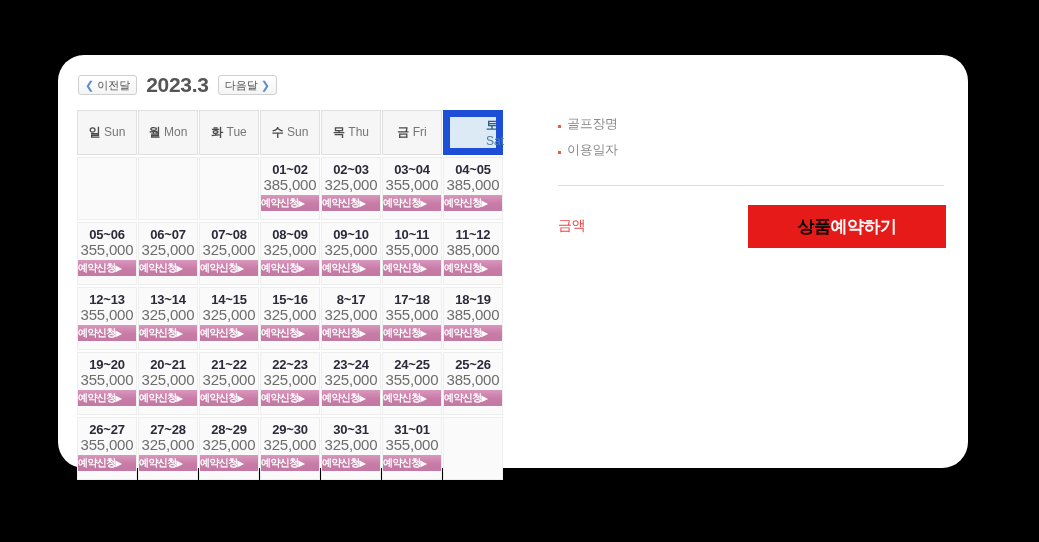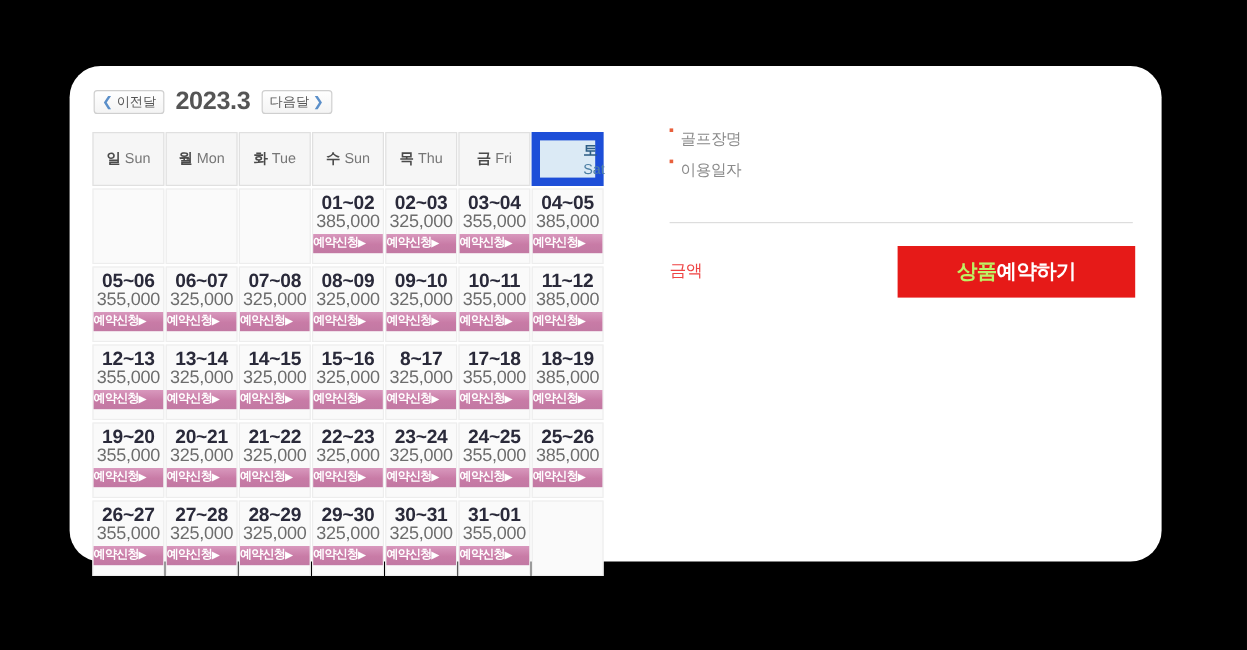--- a/index.html
+++ b/index.html
@@ -99,21 +99,21 @@
     height: 63px;
     background: #fafafa;
     border: 1px solid #ededed;
     vertical-align: top;
     padding: 4px 0 0 0;
     text-align: center;
   }
   td.day.empty { background: #fafafa; }
 
   .d-range {
-    font-size: 16px;
+    font-size: 13px;
     font-weight: bold;
     color: #2a2a3a;
     line-height: 15px;
     letter-spacing: -0.2px;
   }
   .d-price {
     font-size: 15px;
     color: #6d6d6d;
     line-height: 16px;
     letter-spacing: -0.2px;
@@ -140,21 +140,21 @@
     position: absolute;
     left: 500px;
     top: 52px;
     width: 390px;
   }
 
   .panel-list { margin: 0 0 26px 0; }
 
   .panel-row {
     display: flex;
-    align-items: flex-start;
+    align-items: flex-end;
     height: 26px;
     font-size: 13px;
     color: #8a8a8a;
     letter-spacing: -0.3px;
   }
   .bullet {
     display: inline-block;
     width: 3px;
     height: 3px;
     background: #e8603c;
@@ -186,21 +186,21 @@
     height: 43px;
     background: #e61a18;
     border: 0;
     color: #ffffff;
     font-size: 17px;
     font-weight: bold;
     letter-spacing: -0.5px;
     cursor: pointer;
     font-family: "Liberation Sans", "DejaVu Sans", sans-serif;
   }
-  .reserve-btn .hl { color: #bef264; }
+  .reserve-btn .hl { color: #000000; }
 </style>
 </head>
 <body>
 
 <div id="root">
   <div class="card">
 
     <div class="calendar">
 
       <div class="cal-nav">

